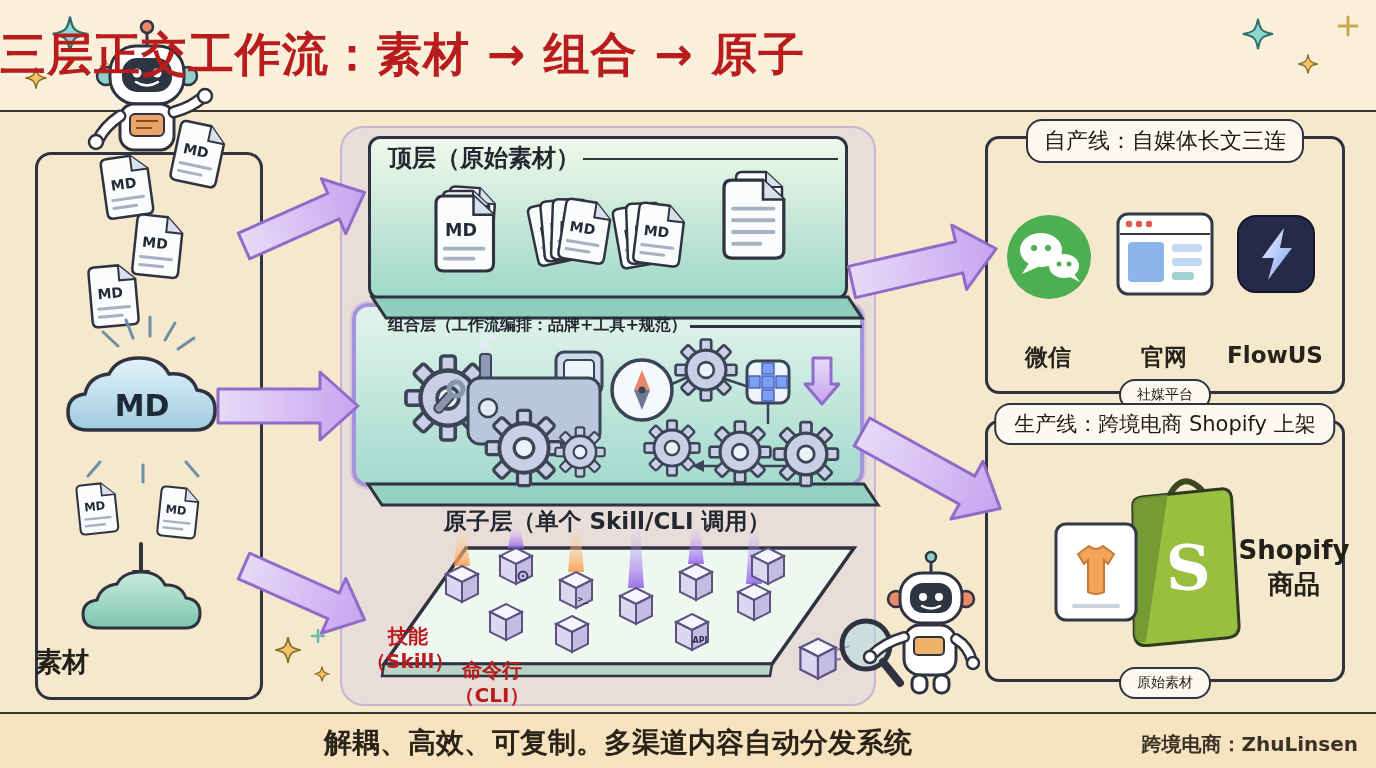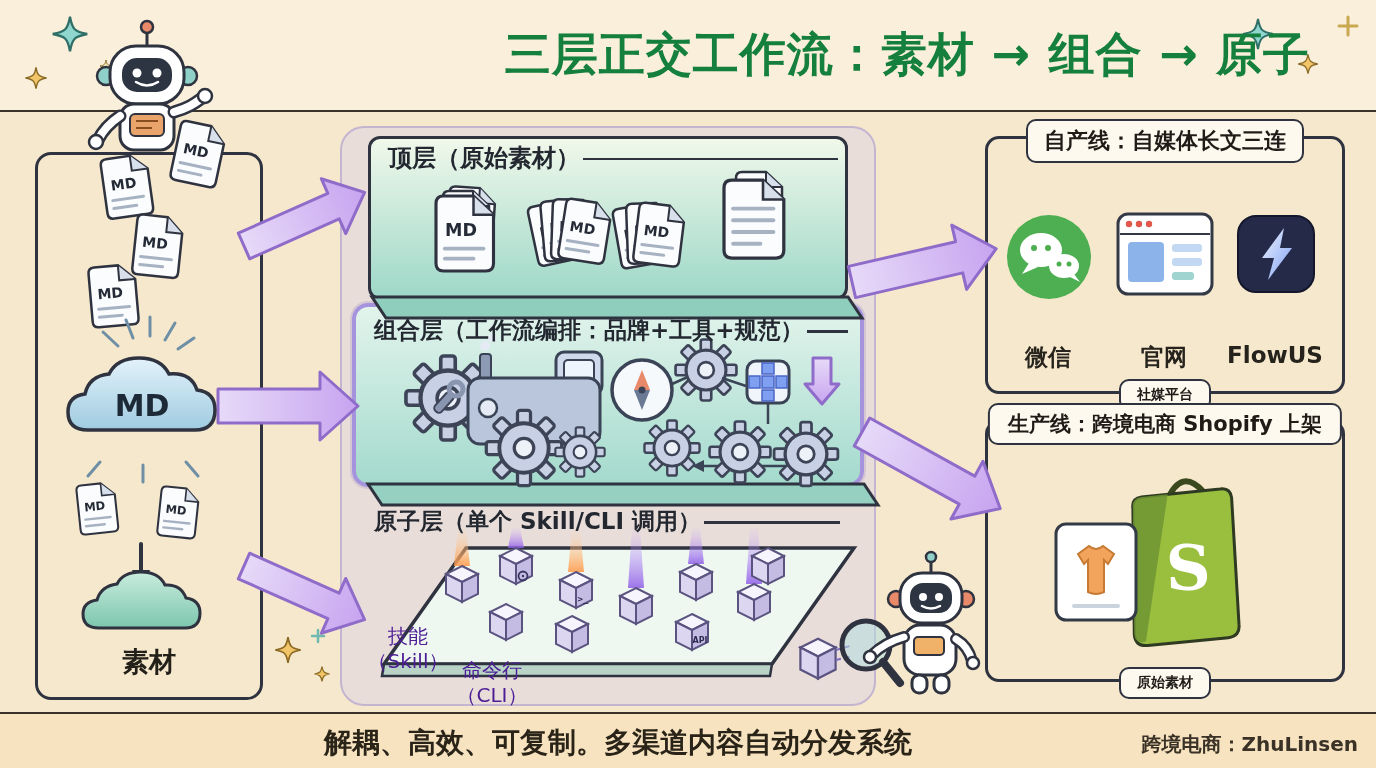--- a/index.html
+++ b/index.html
@@ -13,52 +13,52 @@
   .layer{position:absolute;inset:0;}
   #bg-layer{z-index:1;}
   #gfx{z-index:2;pointer-events:none;}
   #text-layer{z-index:3;pointer-events:none;}
 
   .abs{position:absolute;}
 
   .header-band{left:0;top:0;width:1376px;height:112px;background:#f9efda;border-bottom:2px solid #3b332a;}
   .footer-band{left:0;top:712px;width:1376px;height:56px;background:#f7e3bf;border-top:2px solid #3b332a;}
 
-  .page-title{left:0;top:24px;width:1310px;text-align:right;font-size:46px;font-weight:900;color:#15803d;letter-spacing:1px;}
+  .page-title{left:0;top:24px;width:1310px;text-align:left;font-size:46px;font-weight:900;color:#b91c1c;letter-spacing:1px;}
 
   .panel{border:3px solid #2f3340;border-radius:16px;position:absolute;}
   .left-panel{left:35px;top:152px;width:228px;height:548px;}
 
   .center-backdrop{left:340px;top:126px;width:536px;height:580px;border-radius:24px;
     background:rgba(214,205,240,0.40);border:2px solid rgba(150,130,200,0.45);}
   .top-panel{left:368px;top:136px;width:480px;height:164px;border:3px solid #2f3340;border-radius:12px;
     background:linear-gradient(180deg,#f0f8ea 0%,#9ed8c8 100%);}
   .mid-panel{left:352px;top:303px;width:512px;height:184px;border:4px solid #a693dd;border-radius:16px;
     background:linear-gradient(180deg,#e2f4ec 0%,#a4dacd 100%);box-shadow:0 0 0 2px rgba(120,100,180,.18);}
 
   .rt-panel{left:985px;top:136px;width:360px;height:258px;border-radius:14px;}
   .rb-panel{left:985px;top:420px;width:360px;height:262px;border-radius:14px;}
 
   .pill{position:absolute;left:50%;transform:translateX(-50%);background:#fdf9ef;border:2.5px solid #2f3340;
-    border-radius:10px;padding:5px 16px;font-weight:700;white-space:nowrap;color:#1f1c17;}
+    border-radius:16px;padding:5px 16px;font-weight:400;white-space:nowrap;color:#1f1c17;}
   .pill-top{top:-20px;font-size:22px;}
   .pill-top-sm{top:-20px;font-size:21px;padding:5px 18px;}
   .pill-bottom{bottom:-20px;font-size:14px;}
 
   .layer-title{display:flex;align-items:center;gap:3px;color:#232830;}
   .layer-title .rule{flex:1;height:2.5px;background:#2f3340;margin-top:2px;}
   .lt-top{left:388px;top:142px;width:450px;font-size:24px;font-weight:800;}
-  .lt-mid{left:374px;top:315px;width:474px;font-size:23px;font-weight:800;}
-  .lt-atom{left:374px;top:506px;width:466px;font-size:23px;font-weight:800;}
-
-  .small-note{text-align:center;font-size:20px;font-weight:400;color:#4c1d95;line-height:1.25;}
+  .lt-mid{left:388px;top:315px;width:474px;font-size:16px;font-weight:800;}
+  .lt-atom{left:374px;top:506px;width:466px;font-size:23px;font-weight:800;flex-direction:column;}
+
+  .small-note{text-align:center;font-size:20px;font-weight:700;color:#b91c1c;line-height:1.25;}
   .skill-note{left:366px;top:624px;width:84px;}
   .cli-note{left:444px;top:658px;width:96px;}
 
-  .material-label{left:35px;top:644px;width:228px;text-align:center;font-size:27px;font-weight:800;color:#23201a;}
+  .material-label{left:35px;top:644px;width:228px;font-size:27px;font-weight:800;color:#23201a;}
 
   .icon-label{top:318px;text-align:center;font-size:23px;font-weight:600;color:#26221c;margin-top:24px;}
   .lab-wechat{left:998px;width:100px;}
   .lab-site{left:1114px;width:100px;}
   .lab-flowus{left:1222px;width:106px;}
 
   .product-label{left:1238px;top:534px;width:112px;text-align:center;font-size:26px;font-weight:700;line-height:1.3;color:#23201a;}
 
   .footer-tagline{left:0;top:724px;width:1236px;text-align:center;font-size:28px;font-weight:800;color:#2a2318;}
   .footer-credit{right:18px;top:731px;font-size:20px;font-weight:700;color:#3a3227;}
@@ -439,17 +439,21 @@
       <div>命令行</div>
       <div>（CLI）</div>
     </div>
 
     <div class="abs material-label">素材</div>
 
     <div class="abs icon-label lab-wechat">微信</div>
     <div class="abs icon-label lab-site">官网</div>
     <div class="abs icon-label lab-flowus">FlowUS</div>
 
+    <div class="abs product-label">
+      <div>Shopify</div>
+      <div>商品</div>
+    </div>
 
     <div class="abs footer-tagline">解耦、高效、可复制。多渠道内容自动分发系统</div>
     <div class="abs footer-credit">跨境电商：ZhuLinsen</div>
   </div>
 </div>
 
 </body></html>

